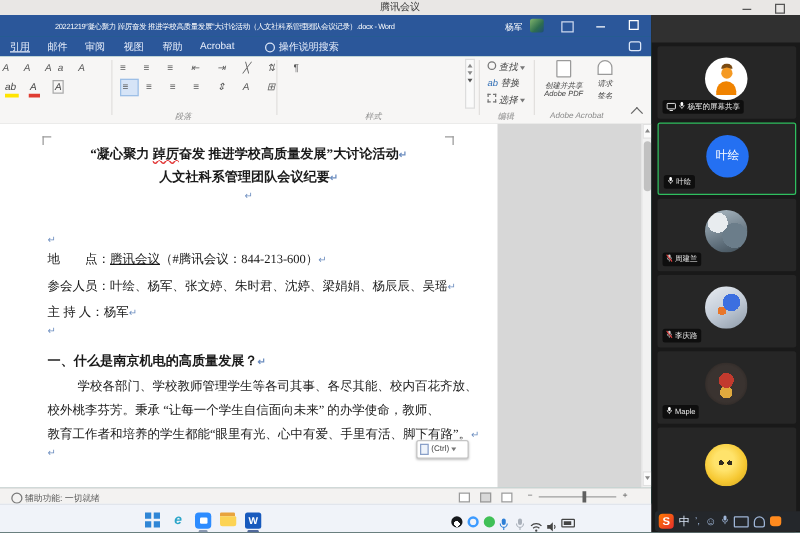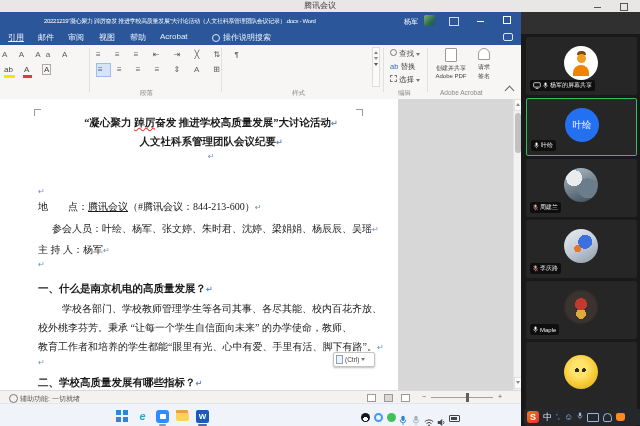--- a/index.html
+++ b/index.html
@@ -14,33 +14,33 @@
   .winctl{top:3px;width:12px;height:7px;}
   .ctl-min{border-bottom:1.5px solid #555;width:7px;height:4px;}
   .ctl-restore{width:6px;height:6px;border:1px solid #555;background:transparent;}
   
   .wd-titlebar{left:0;top:12px;width:521px;height:17px;background:#2b579a;}
   .wd-title{left:44px;top:5px;max-width:352px;overflow:hidden;font-size:6px;letter-spacing:-0.3px;color:#fff;}
   .wd-account{left:404px;top:5px;font-size:7px;color:#fff;}
   .wd-avatar{left:424px;top:3px;width:11px;height:11px;border-radius:2px;background:linear-gradient(135deg,#7fb36b,#2e6e4e 60%,#1d4d74);}
   .tabrow{left:0;top:29px;width:521px;height:16px;background:#2b579a;}
   .tab{top:3px;font-size:8px;color:#e9effc;}
-  .ribbon{left:0;top:45px;width:521px;height:54px;background:#f7f6f5;border-bottom:1px solid #e0dedd;}
+  .ribbon{left:0;top:45px;width:521px;height:54px;background:#f7f6f5;border-bottom:1px solid #e0dedd;font-style:italic;}
   .vsep{top:3px;width:1px;height:44px;background:#e2e0de;}
   .icrow{font-size:8px;color:#5a5a5a;letter-spacing:5px;white-space:nowrap;}
   .grplabel{top:44px;font-size:6.5px;color:#8a8a8a;}
   .stylecard{top:2px;height:36px;border-right:1px solid #eee;text-align:center;cursor:default;}
   .stylename{display:block;font-size:6px;color:#555;margin-top:1px;}
   .tri{display:inline-block;width:0;height:0;border-left:2.5px solid transparent;border-right:2.5px solid transparent;border-top:3px solid #777;vertical-align:middle;}
   .chev-up{width:6px;height:6px;border-left:1.5px solid #666;border-top:1.5px solid #666;transform:rotate(45deg);}
   
   .docarea{left:0;top:99px;width:521px;height:291px;background:#d7d7d7;overflow:hidden;}
   .page{left:0;top:0;width:398px;height:291px;background:#fff;}
   .dline{left:38px;width:330px;font-size:10px;color:#1a1a1a;white-space:nowrap;}
-  .dcenter{left:12px;width:398px;text-align:center;}
+  .dcenter{left:0;width:398px;text-align:center;}
   .pmark{color:#6e8fc0;font-size:8px;}
   .cropmark{width:6px;height:6px;}
   .link-u{text-decoration:underline;text-underline-offset:1px;}
   .squig{text-decoration:underline;text-decoration-style:wavy;text-decoration-color:#e23c3c;}
   
   .sbar{left:513px;top:0;width:8px;height:291px;background:#f2f2f2;border-left:1px solid #e3e3e3;}
   .sbtn{left:0;width:8px;height:12px;background:#fbfbfb;border:1px solid #e0e0e0;box-sizing:border-box;}
   .tri-up{margin:3px auto;width:0;height:0;border-left:2.5px solid transparent;border-right:2.5px solid transparent;border-bottom:3.5px solid #888;}
   .tri-dn{margin:3px auto;width:0;height:0;border-left:2.5px solid transparent;border-right:2.5px solid transparent;border-top:3.5px solid #888;}
   
@@ -154,30 +154,29 @@
 
       <div class="abs cropmark" style="left:34px;top:10px;border-left:1px solid #9a9a9a;border-top:1px solid #9a9a9a;"></div>
       <div class="abs cropmark" style="left:356px;top:10px;border-right:1px solid #9a9a9a;border-top:1px solid #9a9a9a;"></div>
 
       <div class="abs dline dcenter" style="top:17px;font-weight:bold;font-size:10.5px;"><span>“凝心聚力 </span><span class="squig">踔厉</span><span>奋发 推进学校高质量发展”大讨论活动</span><span class="pmark">↵</span></div>
       <div class="abs dline dcenter" style="top:36px;font-weight:bold;font-size:10.5px;"><span>人文社科系管理团队会议纪要</span><span class="pmark">↵</span></div>
       <div class="abs dline dcenter pmark" style="top:53px;"><span>↵</span></div>
 
       <div class="abs dline pmark" style="top:88px;"><span>↵</span></div>
       <div class="abs dline" style="top:101px;"><span>地　　点：</span><span class="link-u">腾讯会议</span><span>（#腾讯会议：844-213-600）</span><span class="pmark">↵</span></div>
-      <div class="abs dline" style="top:123px;margin-left:14px;"><span>参会人员：</span><span>叶绘、杨军、张文婷、朱时君、沈婷、梁娟娟、杨辰辰、吴瑶</span><span class="pmark">↵</span></div>
+      <div class="abs dline" style="top:123px;"><span>参会人员：</span><span>叶绘、杨军、张文婷、朱时君、沈婷、梁娟娟、杨辰辰、吴瑶</span><span class="pmark">↵</span></div>
       <div class="abs dline" style="top:144px;"><span>主 持 人：</span><span>杨军</span><span class="pmark">↵</span></div>
       <div class="abs dline pmark" style="top:161px;"><span>↵</span></div>
 
       <div class="abs dline" style="top:183px;font-weight:bold;font-size:10.5px;"><span>一、什么是南京机电的高质量发展？</span><span class="pmark">↵</span></div>
       <div class="abs dline" style="top:203px;left:62px;"><span>学校各部门、学校教师管理学生等各司其事、各尽其能、校内百花齐放、</span></div>
       <div class="abs dline" style="top:222px;"><span>校外桃李芬芳。秉承 “让每一个学生自信面向未来” 的办学使命，教师、</span></div>
       <div class="abs dline" style="top:241px;"><span>教育工作者和培养的学生都能“眼里有光、心中有爱、手里有活、脚下有路”。</span><span class="pmark">↵</span></div>
       <div class="abs dline pmark" style="top:259px;"><span>↵</span></div>
-      <div class="abs dline" style="top:277px;font-weight:bold;font-size:10.5px;"><span>二、学校高质量发展有哪些指标？</span><span class="pmark">↵</span></div>
 
       <div class="abs" style="left:333px;top:253px;width:36px;height:13px;background:#fff;border:1px solid #c4c4c4;border-radius:2px;box-shadow:0 1px 2px rgba(0,0,0,.25);display:flex;align-items:center;gap:2px;padding:0 2px;font-family:'Liberation Sans',sans-serif;">
         <span style="display:inline-block;width:5px;height:7px;border:1px solid #8aa0c8;background:#eef3fb;"></span>
         <span style="font-size:6.5px;color:#444;">(Ctrl)</span>
         <span class="tri"></span>
       </div>
     </div>
 
     <div class="abs sbar">
       <div class="abs sbtn" style="top:0;">

